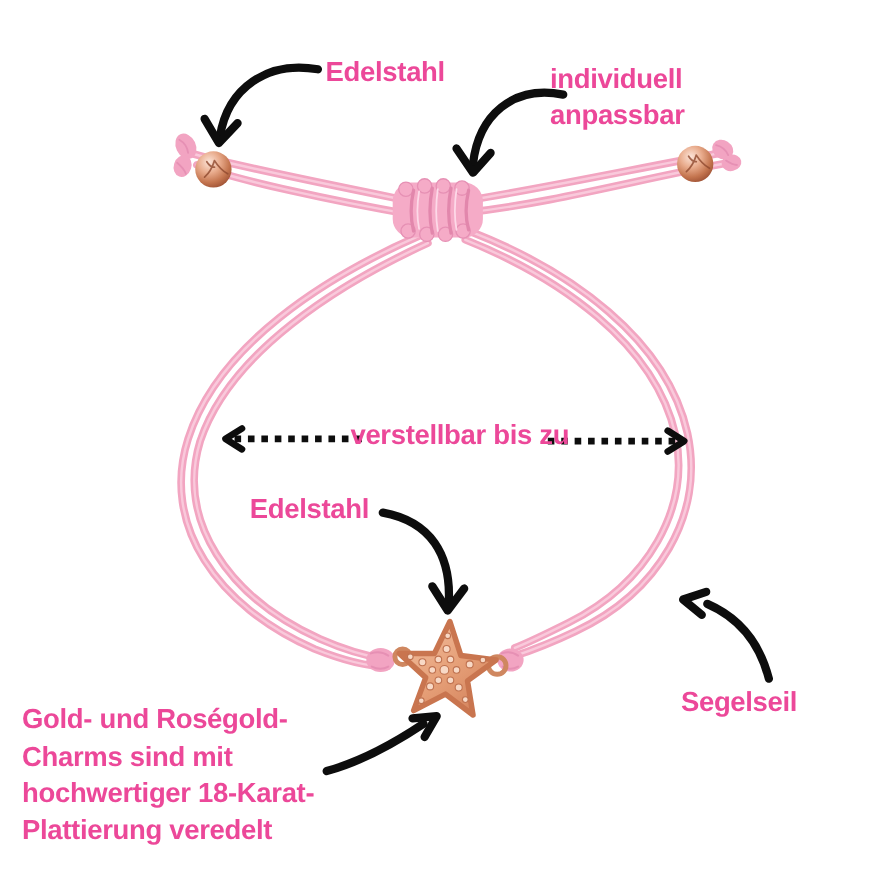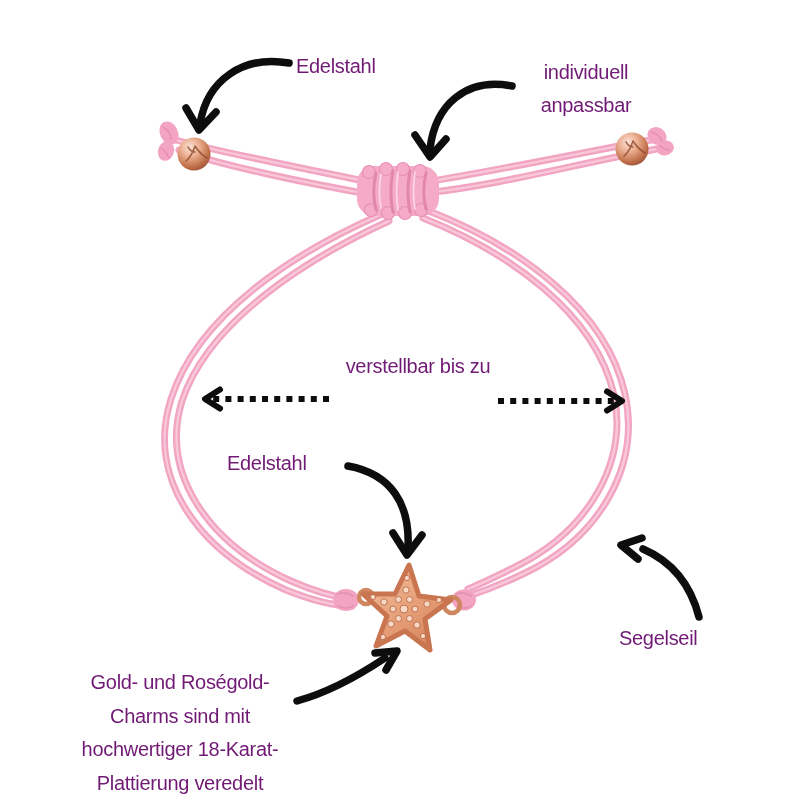--- a/index.html
+++ b/index.html
@@ -6,34 +6,33 @@
   .stage{
     position:relative;
     width:800px;height:800px;
     background:#ffffff;
     overflow:hidden;
     font-family:"Liberation Sans","DejaVu Sans",sans-serif;
   }
   .stage svg{position:absolute;left:0;top:0;}
   .label{
     position:absolute;
-    font-weight:400;
-    font-size:20px;
-    color:#701a75;
+    font-weight:700;
+    font-size:25px;
+    color:#ec4899;
     line-height:26px;
     white-space:nowrap;
     letter-spacing:-0.3px;
   }
   .multiline{
     white-space:pre-line;
-    text-align:center;
   }
   .label.adjuster{line-height:33px;}
-  .label.measure{line-height:34px;text-align:center;white-space:nowrap;}
-  .label.plating{line-height:33.5px;margin-top:28px;}
+  .label.measure{line-height:34px;text-align:center;white-space:nowrap;margin-top:30px;}
+  .label.plating{line-height:33.5px;}
 </style>
 </head>
 <body>
 
 <div class="stage">
 
   <svg width="800" height="800" viewBox="0 0 800 800">
     <defs>
       <radialGradient id="beadG" cx="38%" cy="30%" r="75%">
         <stop offset="0%" stop-color="#fce4d8"></stop>

